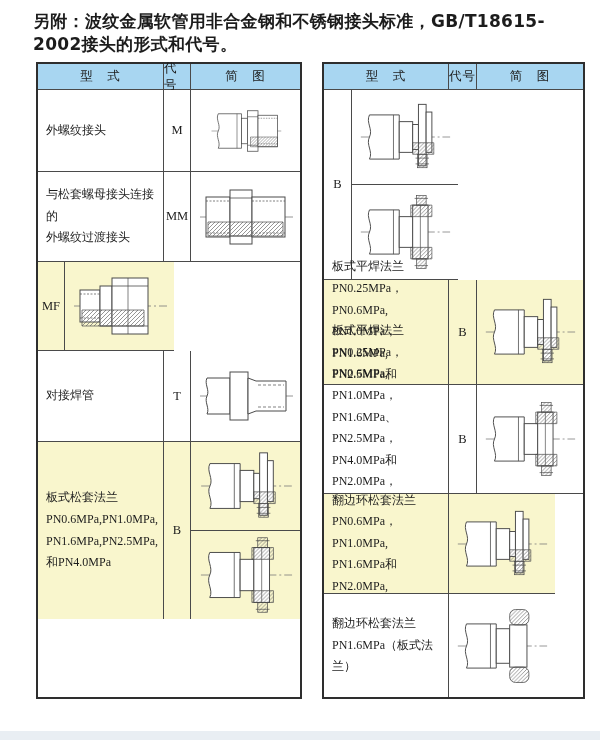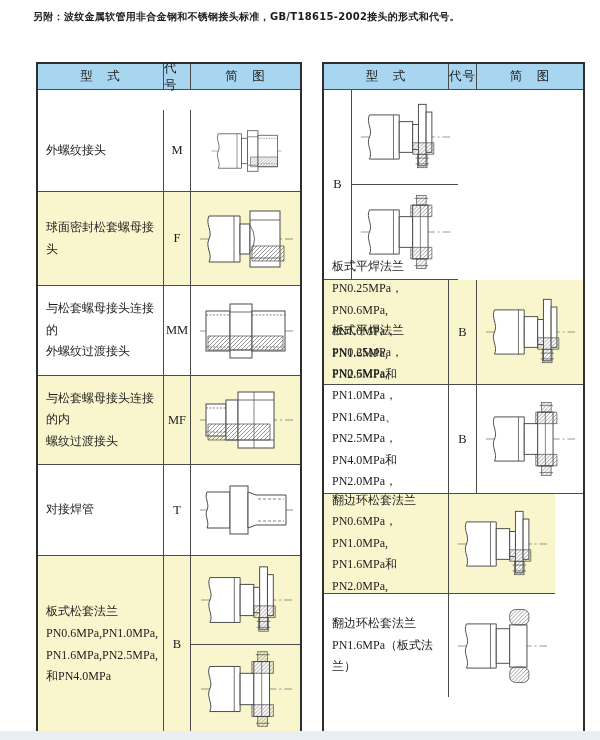--- a/index.html
+++ b/index.html
@@ -3,21 +3,21 @@
 <meta charset="utf-8">
 <style>
   html,body{margin:0;padding:0;}
   body{
     width:600px;height:740px;position:relative;background:#ffffff;
     font-family:"Liberation Serif","DejaVu Serif","DejaVu Sans",serif;
     color:#1c1c1c;overflow:hidden;
   }
   .page-title{
     position:absolute;left:33px;top:10px;width:540px;
-    font-size:10px;font-weight:bold;letter-spacing:.3px;
+    font-size:17px;font-weight:bold;letter-spacing:.3px;
     font-family:"DejaVu Sans","Liberation Sans",sans-serif;
   }
   .tables{
     position:absolute;left:36px;top:62px;display:flex;gap:20px;
   }
   .half{
     border:2px solid #2e2e2e;background:#fff;
   }
   .row{display:flex;}
   .cell{
@@ -34,21 +34,21 @@
   .c-type{
     font-size:12px;line-height:1.8;padding:4px 3px 4px 8px;
     white-space:pre-line;text-align:left;
   }
   .c-code{justify-content:center;font-size:12.5px;}
   .c-diagram{justify-content:center;padding:2px;}
   
   .L .c1{width:126px;} .L .c2{width:27px;} .L .c3{width:109px;}
   .R .c1{width:125px;} .R .c2{width:28px;} .R .c3{width:106px;}
   
-  .L .r1{height:82px;margin-top:20px;} .L .r2{height:94px;} .L .r3{height:90px;}
+  .L .r1{height:82px;} .L .r2{height:94px;} .L .r3{height:90px;}
   .L .r4{height:89px;} .L .r5{height:91px;} .L .r6{height:177px;justify-content:center;}
   
   .R .r1{height:190px;} .R .r2{height:105px;} .R .r3{height:109px;}
   .R .r4{height:100px;} .R .r5{height:103px;}
   
   .diag-stack{flex-direction:column;align-items:stretch;padding:0;}
   .diag-sub{flex:1;display:flex;align-items:center;justify-content:center;}
   .diag-sub:first-child{border-bottom:1px solid #4a4a4a;}
   .c-diagram svg{display:block;}
   .footer-strip{
@@ -174,44 +174,33 @@
     <div class="row r1">
       <div class="cell c-type c1">外螺纹接头</div>
       <div class="cell c-code c2">M</div>
       <div class="cell c-diagram c3">
         <svg width="98" height="60" viewBox="0 0 100 80">
             <use href="#sym-male-thread-joint"></use>
           </svg>
       </div>
     </div>
 
-    <div class="row r2 hl">
-      <div class="cell c-type c1">球面密封松套螺母接头</div>
-      <div class="cell c-code c2">F</div>
-      <div class="cell c-diagram c3">
-        <svg width="100" height="84" viewBox="0 0 100 80">
-            <use href="#sym-spherical-seal-loose-nut-joint"></use>
-          </svg>
-      </div>
-    </div>
 
     <div class="row r3">
       <div class="cell c-type c1">与松套螺母接头连接的
 外螺纹过渡接头</div>
       <div class="cell c-code c2">MM</div>
       <div class="cell c-diagram c3">
         <svg width="100" height="80" viewBox="0 0 100 80">
             <use href="#sym-male-thread-adapter"></use>
           </svg>
       </div>
     </div>
 
     <div class="row r4 hl">
-      <div class="cell c-type c1">与松套螺母接头连接的内
-螺纹过渡接头</div>
       <div class="cell c-code c2">MF</div>
       <div class="cell c-diagram c3">
         <svg width="100" height="80" viewBox="0 0 100 80">
             <use href="#sym-female-thread-adapter"></use>
           </svg>
       </div>
     </div>
 
     <div class="row r5">
       <div class="cell c-type c1">对接焊管</div>

